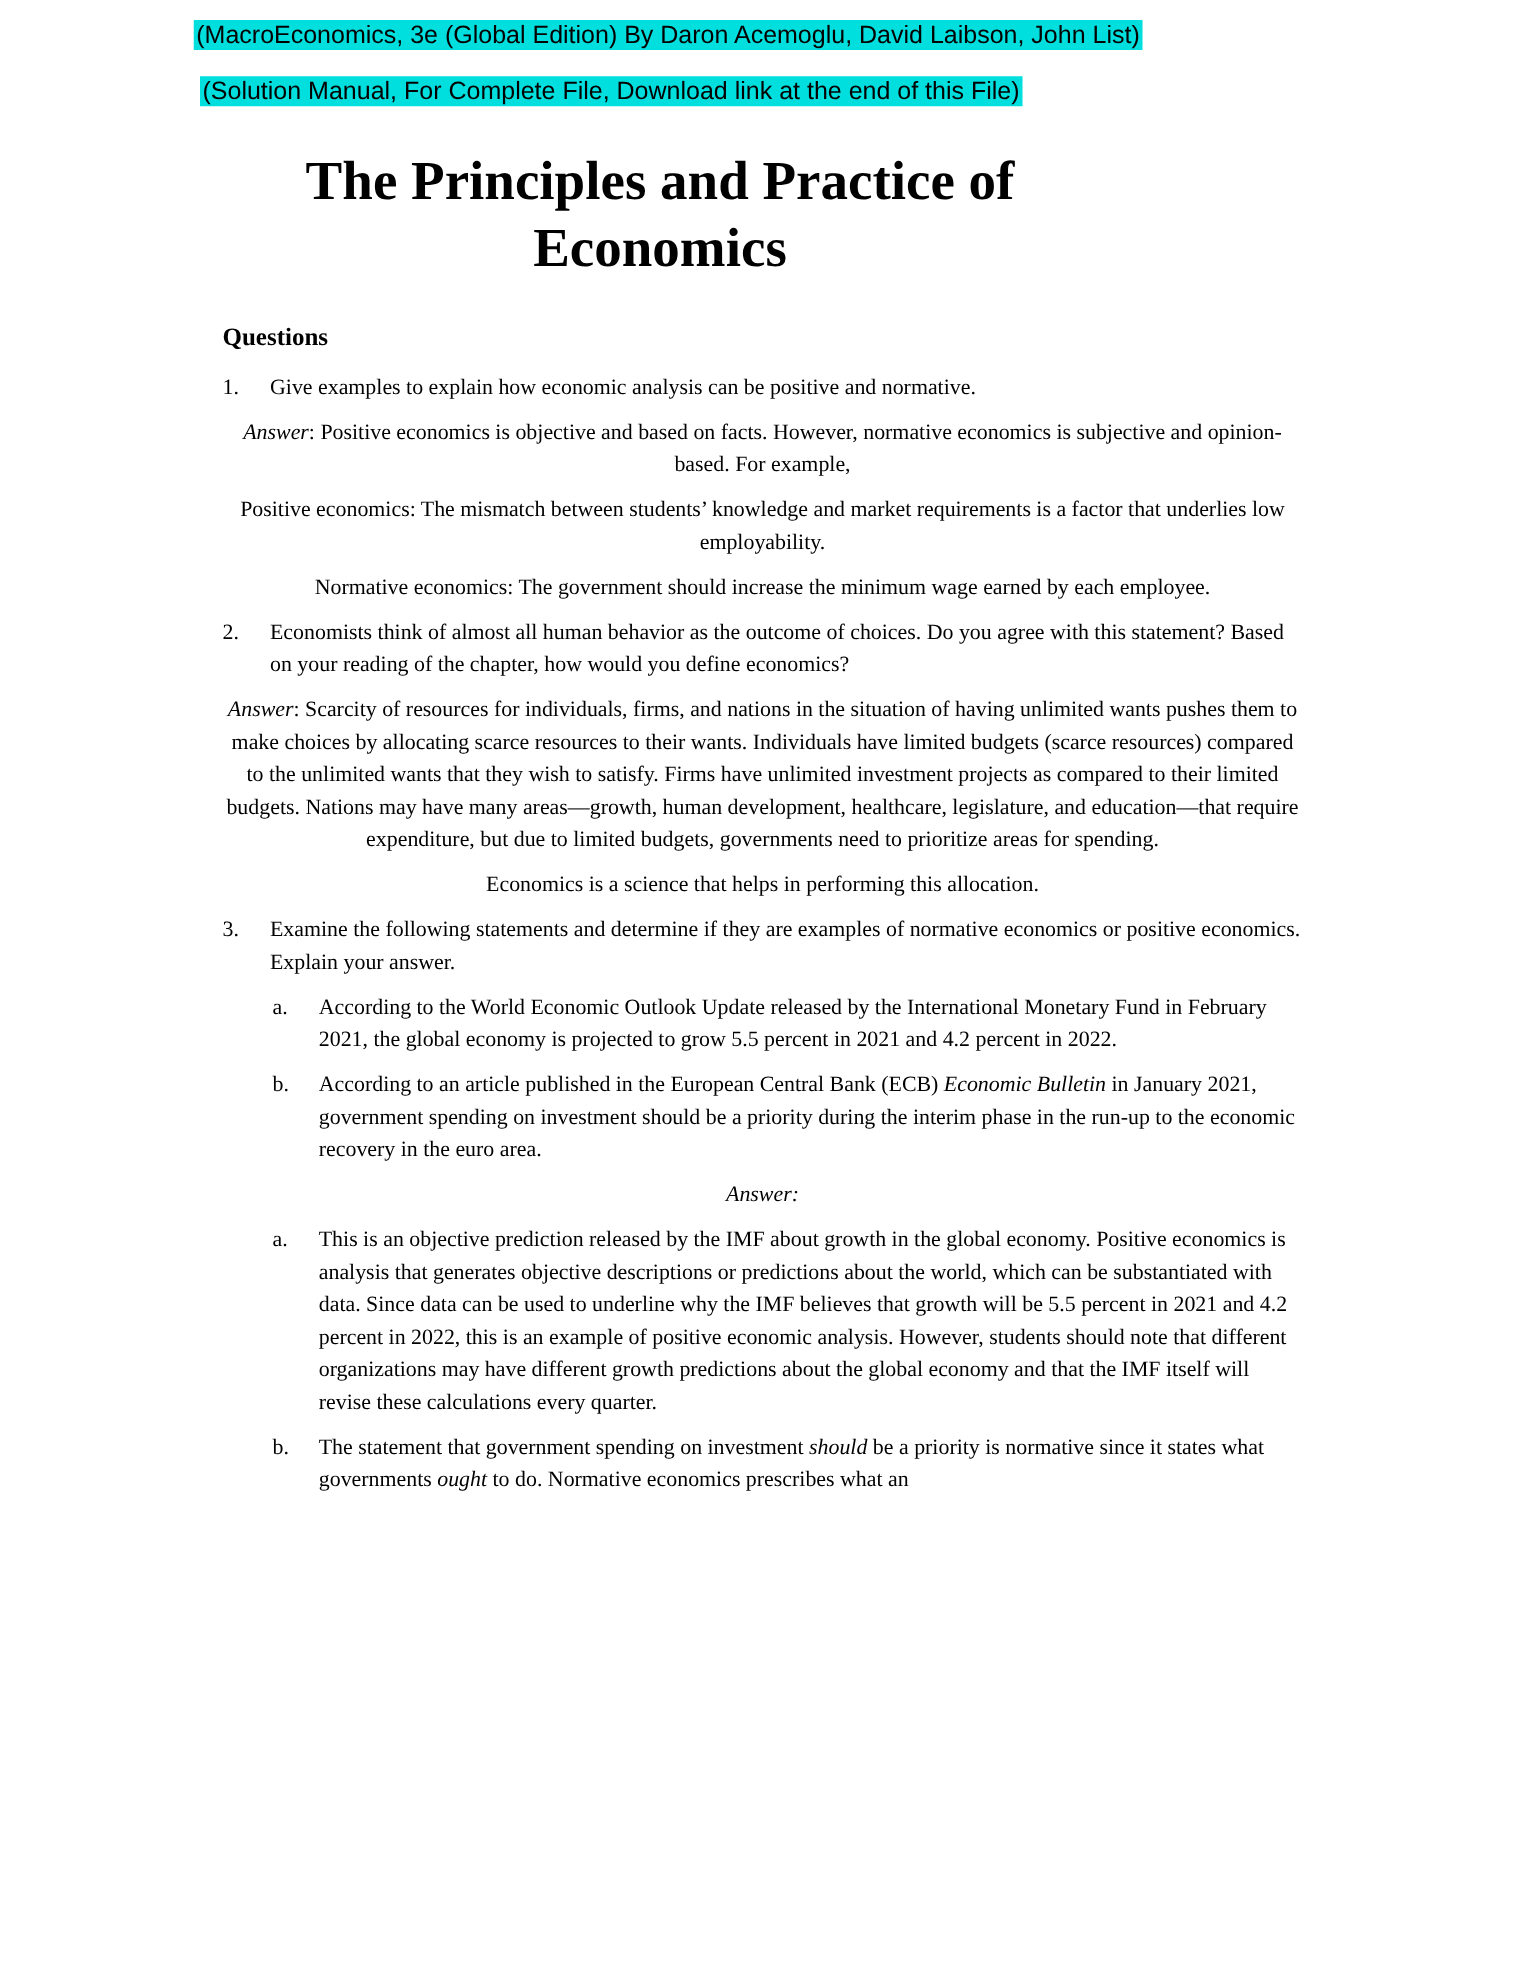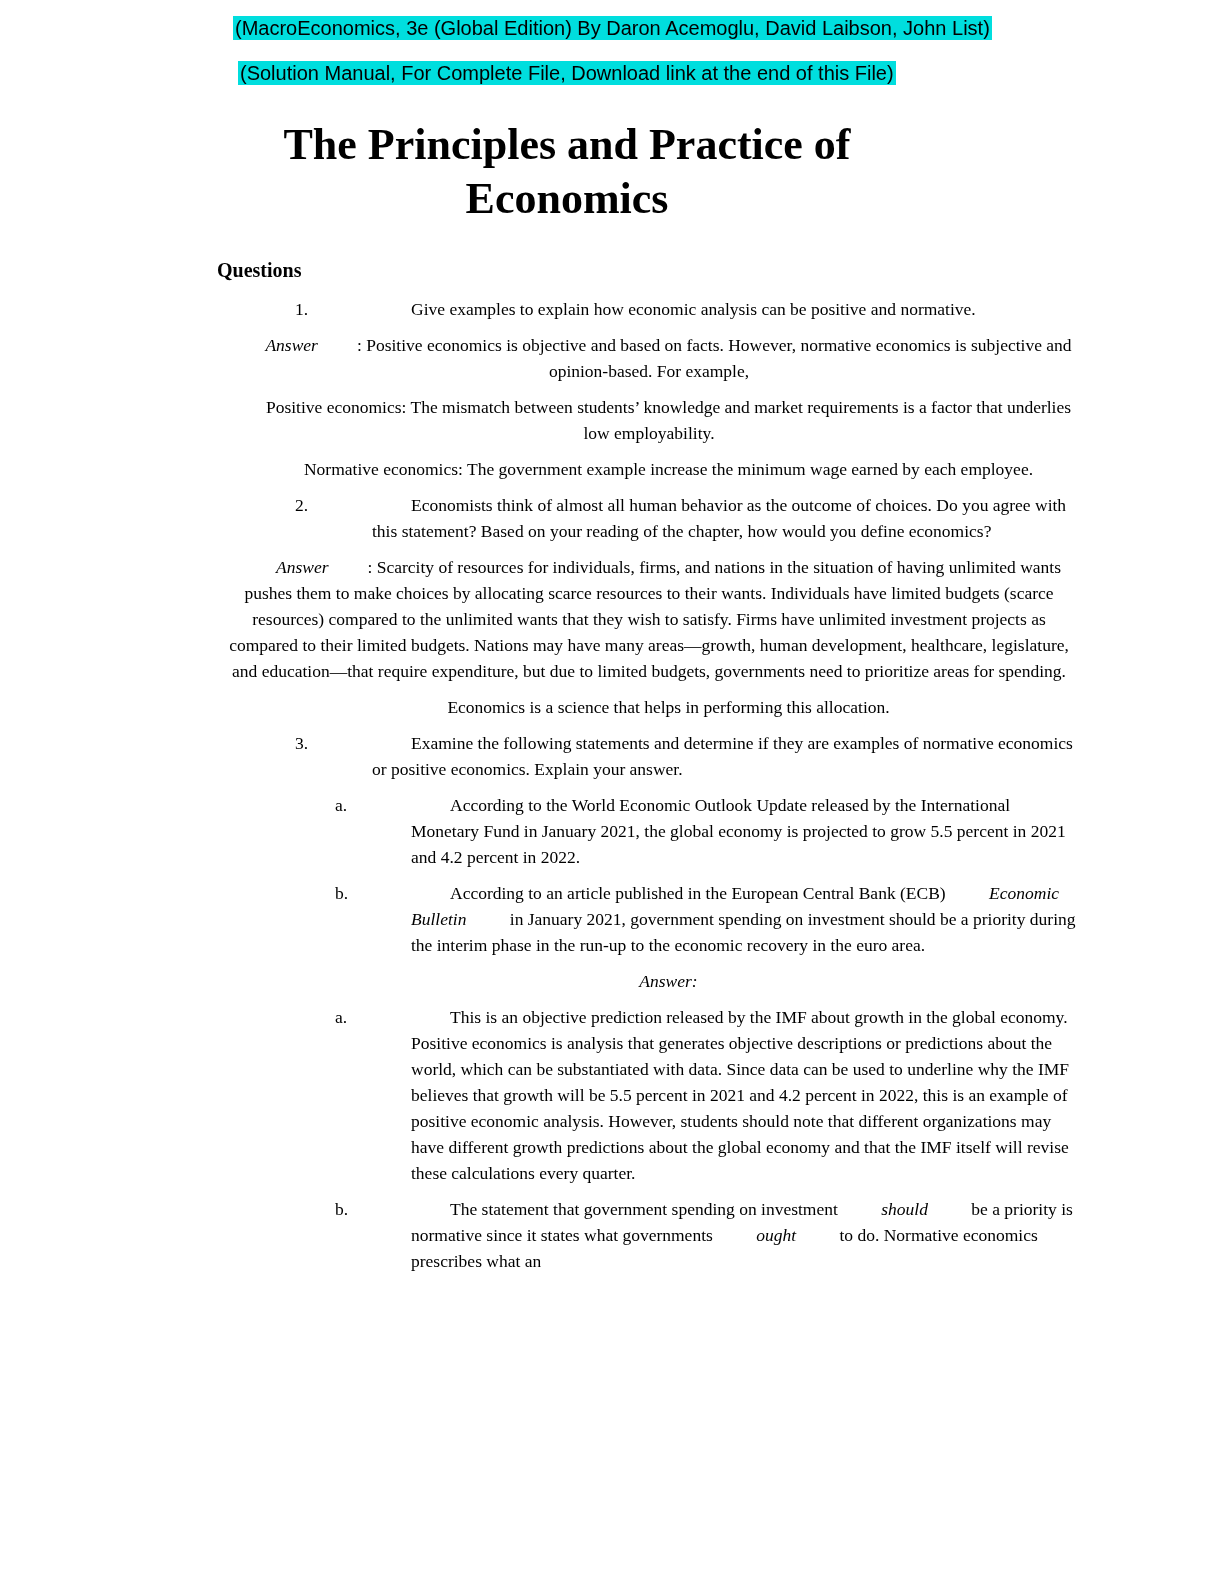--- a/index.html
+++ b/index.html
@@ -1,19 +1,19 @@
 <!DOCTYPE html>
 <html style="--hl: #00dede; --red: #ff0000;"><head>
 <meta charset="utf-8">
 <style>
   :root{
     --hl:#00dede;
     --red:#ff0000;
   }
-  *{box-sizing:border-box;margin-left:39px;}
+  *{box-sizing:border-box;}
   html,body{margin:0;padding:0;}
   body{
     width:1224px;
     min-height:1584px;
     background:#ffffff;
     font-family:"Liberation Serif", serif;
     color:#000;
     overflow:hidden;
   }
   .hl-line{
@@ -90,34 +90,34 @@
 
   <h3 class="section-heading">Questions</h3>
 
   <div class="content" id="content">
       <div class="q-item block">
         <span class="q-num">1.</span>
         <span class="q-text"><span>Give examples to explain how economic analysis can be positive and normative.</span></span>
       </div>
       <p class="para block"><span class="it">Answer</span><span>: Positive economics is objective and based on facts. However, normative economics is subjective and opinion-based. For example,</span></p>
       <p class="para block"><span>Positive economics: The mismatch between students’ knowledge and market requirements is a factor that underlies low employability.</span></p>
-      <p class="para block"><span>Normative economics: The government example increase the minimum wage earned by each employee.</span></p>
+      <p class="para block"><span>Normative economics: The government should increase the minimum wage earned by each employee.</span></p>
       <div class="q-item block">
         <span class="q-num">2.</span>
         <span class="q-text"><span>Economists think of almost all human behavior as the outcome of choices. Do you agree with this statement? Based on your reading of the chapter, how would you define economics?</span></span>
       </div>
       <p class="para block"><span class="it">Answer</span><span>: Scarcity of resources for individuals, firms, and nations in the situation of having unlimited wants pushes them to make choices by allocating scarce resources to their wants. Individuals have limited budgets (scarce resources) compared to the unlimited wants that they wish to satisfy. Firms have unlimited investment projects as compared to their limited budgets. Nations may have many areas—growth, human development, healthcare, legislature, and education—that require expenditure, but due to limited budgets, governments need to prioritize areas for spending.</span></p>
       <p class="para block"><span>Economics is a science that helps in performing this allocation.</span></p>
       <div class="q-item block">
         <span class="q-num">3.</span>
         <span class="q-text"><span>Examine the following statements and determine if they are examples of normative economics or positive economics. Explain your answer.</span></span>
       </div>
       <div class="sub-item block">
         <span class="sub-letter">a.</span>
-        <span class="sub-text"><span>According to the World Economic Outlook Update released by the International Monetary Fund in January 2021, the global economy is projected to grow 5.5 percent in 2021 and 4.2 percent in 2022.</span></span>
+        <span class="sub-text"><span>According to the World Economic Outlook Update released by the International Monetary Fund in February 2021, the global economy is projected to grow 5.5 percent in 2021 and 4.2 percent in 2022.</span></span>
       </div>
       <div class="sub-item block">
         <span class="sub-letter">b.</span>
         <span class="sub-text"><span>According to an article published in the European Central Bank (ECB) </span><span class="it">Economic Bulletin</span><span> in January 2021, government spending on investment should be a priority during the interim phase in the run-up to the economic recovery in the euro area.</span></span>
       </div>
       <p class="para block"><span class="it">Answer:</span></p>
       <div class="sub-item block">
         <span class="sub-letter">a.</span>
         <span class="sub-text"><span>This is an objective prediction released by the IMF about growth in the global economy. Positive economics is analysis that generates objective descriptions or predictions about the world, which can be substantiated with data. Since data can be used to underline why the IMF believes that growth will be 5.5 percent in 2021 and 4.2 percent in 2022, this is an example of positive economic analysis. However, students should note that different organizations may have different growth predictions about the global economy and that the IMF itself will revise these calculations every quarter.</span></span>
       </div>

